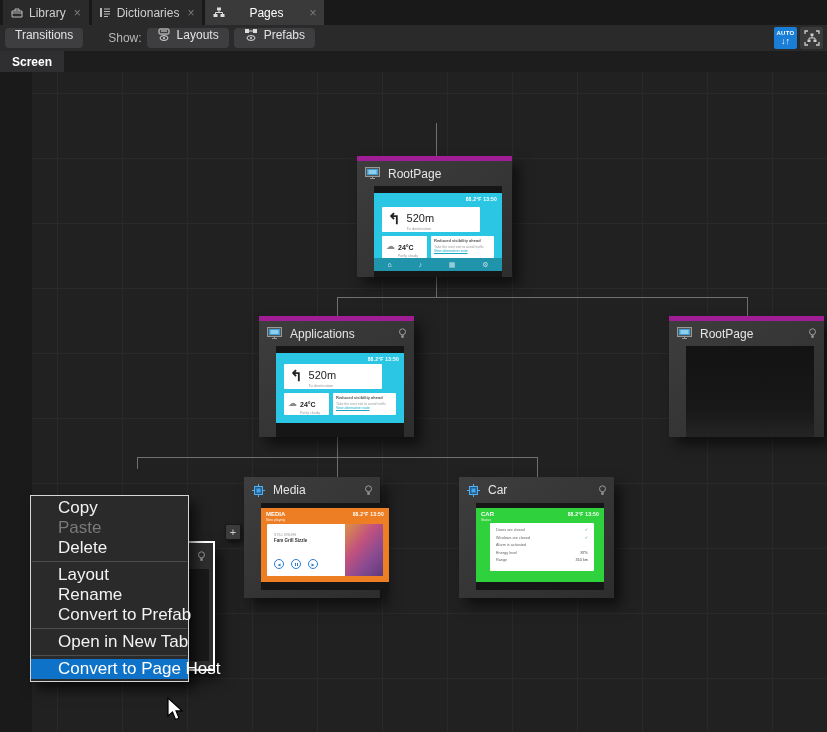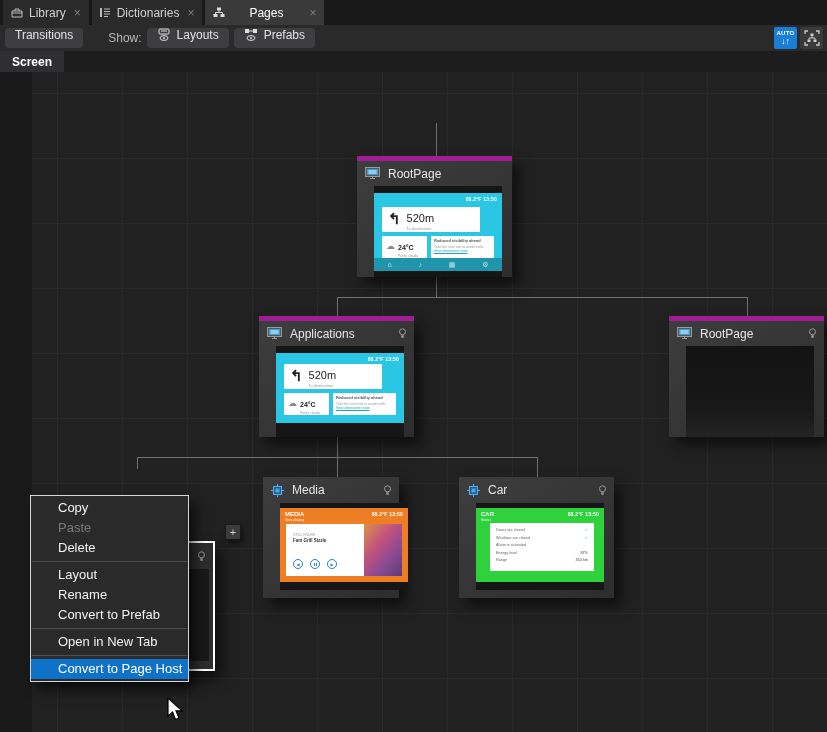--- a/index.html
+++ b/index.html
@@ -130,21 +130,21 @@
   .plus-handle { position:absolute; width:16px; height:16px; background:#3c3c3c;
     border:1px solid #181818; border-radius:2px; color:#cfcfcf; font-size:11px;
     display:flex; align-items:center; justify-content:center;
     box-shadow:2px 3px 5px rgba(0,0,0,.5); }
 
   
   .ctx-menu { position:absolute; left:30px; top:495px; width:159px;
     background:#2a2a2b; border:1px solid #d6d6d6; padding:2px 0;
     box-shadow:6px 7px 12px rgba(0,0,0,.65); z-index:20; }
   .menu-item { height:20px; line-height:20px; padding-left:27px; color:#f2f2f2;
-    font-size:13px; white-space:nowrap; }
+    font-size:17px; white-space:nowrap; }
   .menu-item.disabled { color:#7a7a7a; }
   .menu-item.highlight { background:#0e72c8; color:#ffffff; }
   .menu-sep { height:1px; background:#4d4d4d; margin:3px 1px; }
 
   
   .cursor { position:absolute; left:166px; top:697px; z-index:30; }
 
   svg { display:block; }
 </style>
 </head>
@@ -399,21 +399,21 @@
               <rect x="2.3" y="7.2" width="2.4" height="2.6" fill="#9a9a9a"></rect>
             </svg>
         </span>
       </div>
       <div class="home-body"></div>
     </div>
 
     <div class="plus-handle" style="left:2px;top:452px">+</div>
     <div class="plus-handle" style="left:193px;top:452px">+</div>
 
-    <div class="node" style="left:231px;top:405px;width:136px;height:121px">
+    <div class="node" style="left:212px;top:405px;width:136px;height:121px">
       <div class="node-header" style="height:26px">
         <span>
           <svg width="13" height="13" viewBox="0 0 13 13">
               <rect x="2.5" y="2.5" width="8" height="8" fill="#1e5f8f" stroke="#55aef0"></rect>
               <rect x="4.5" y="4.5" width="4" height="4" fill="#4da3e8"></rect>
               <path d="M6.5 0v2M6.5 11v2M0 6.5h2M11 6.5h2" stroke="#55aef0"></path>
             </svg>
         </span>
         <span>Media</span>
         <span class="bulb">

